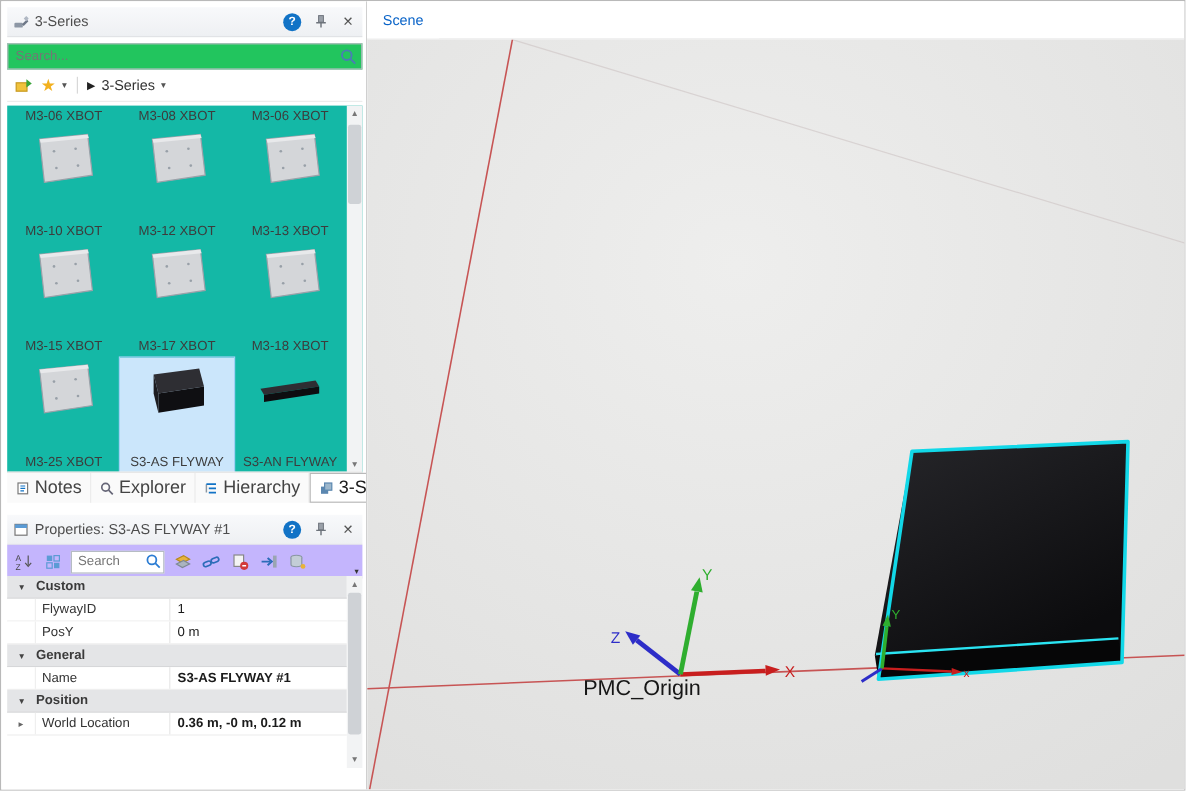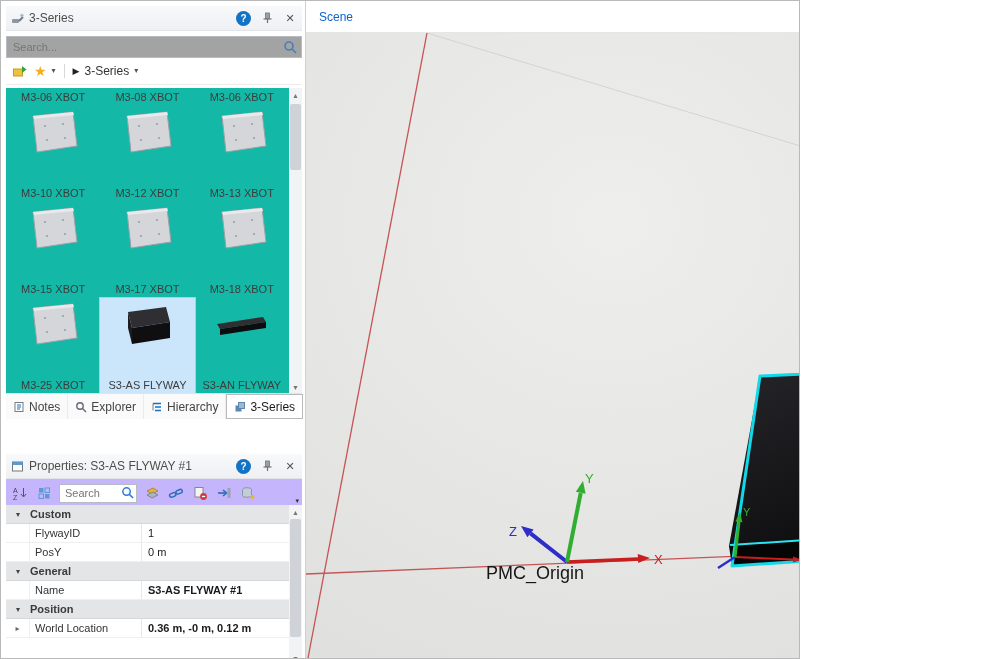--- a/index.html
+++ b/index.html
@@ -1,32 +1,32 @@
 <!DOCTYPE html>
 <html><head>
 <meta charset="utf-8">
 <style>
   html,body{margin:0;padding:0;background:#fff;}
   body{font-family:"Liberation Sans",sans-serif;}
-  .app{position:relative;width:800px;height:659px;border:1px solid #b9b9b9;box-sizing:border-box;background:#fff;overflow:hidden;}
+  .app{position:relative;width:988px;height:659px;border:1px solid #b9b9b9;box-sizing:border-box;background:#fff;overflow:hidden;}
 
   
   .left{position:absolute;left:0;top:0;width:304px;height:100%;background:#fff;}
   .panel{position:absolute;left:5px;right:3px;background:#fff;}
   .lib{top:5px;height:413px;}
-  .props{top:453px;bottom:2px;}
+  .props{top:428px;bottom:2px;}
 
   .titlebar{height:24px;display:flex;align-items:center;gap:5px;background:linear-gradient(#f8f9fb,#eef0f3);border-bottom:1px solid #e1e3e6;padding:0 5px;}
   .ptitle{font-size:12px;color:#4d4d4d;flex:1;white-space:nowrap;overflow:hidden;}
   .tb-btns{display:flex;align-items:center;gap:9px;}
   .helpbtn{width:15px;height:15px;border-radius:50%;background:#1273c6;color:#fff;font-size:10px;font-weight:bold;display:flex;align-items:center;justify-content:center;}
   .pinbtn,.closebtn{width:14px;height:14px;display:flex;align-items:center;justify-content:center;color:#555;font-size:11px;}
 
   .searchrow{position:relative;margin-top:5px;height:22px;}
-  .search{box-sizing:border-box;width:100%;height:22px;border:1px solid #b6bcc3;font:11px "Liberation Sans",sans-serif;color:#333;padding:0 24px 0 6px;outline:none;background:#a3a3a3;}
+  .search{box-sizing:border-box;width:100%;height:22px;border:1px solid #b6bcc3;font:11px "Liberation Sans",sans-serif;color:#333;padding:0 24px 0 6px;outline:none;background:#22c55e;}
   .maglass{position:absolute;right:5px;top:4px;line-height:0;}
 
   .lib-toolbar{height:26px;display:flex;align-items:center;gap:5px;padding:0 5px;border-bottom:1px solid #ececec;background:#fff;}
   .star{color:#f2b01e;font-size:14px;line-height:1;}
   .caret{font-size:8px;color:#555;line-height:1;}
   .vsep{width:1px;height:14px;background:#d8d8d8;margin:0 3px;}
   .bc-arrow{font-size:9px;color:#222;line-height:1;}
   .bc-label{font-size:12px;color:#333;}
 
   .grid-area{position:absolute;left:0;right:0;top:82px;bottom:25px;background:#14b8a6;}
@@ -37,21 +37,21 @@
   .grow.full .cell{height:96px;justify-content:space-between;}
   .clabel{font-size:11px;color:#3c3c3c;white-space:nowrap;}
   .cell.selected{background:#cbe6fb;outline:1px solid #9fd1f5;}
 
   .vscroll{position:absolute;right:0;top:0;bottom:0;width:13px;background:#f2f3f4;}
   .sbtn{height:14px;display:flex;align-items:center;justify-content:center;font-size:7px;color:#777;}
   .sbtn.down{position:absolute;bottom:0;left:0;right:0;}
   .sthumb{position:absolute;top:16px;left:1px;width:11px;height:66px;background:#cfd2d6;border-radius:2px;}
 
   .lib-tabs{position:absolute;left:0;right:0;bottom:0;height:25px;display:flex;align-items:stretch;background:#fafafa;border-top:1px solid #e3e3e3;}
-  .ltab{display:flex;align-items:center;gap:4px;padding:0 7px;font-size:12px;color:#444;border-right:1px solid #ececec;white-space:nowrap;}
+  .ltab{display:flex;align-items:center;gap:4px;padding:0 7px;font-size:15px;color:#444;border-right:1px solid #ececec;white-space:nowrap;}
   .ltab.active{background:#fff;border:1px solid #b9b9b9;color:#1a1a1a;}
 
   
   .props-toolbar{height:27px;display:flex;align-items:center;gap:6px;background:#c4b5fd;border-bottom:1px solid #e0e0e0;padding:0 5px;position:relative;}
   .icon16{width:18px;height:16px;display:flex;align-items:center;justify-content:center;line-height:0;}
   .psearch-wrap{position:relative;width:78px;height:19px;}
   .psearch{box-sizing:border-box;width:100%;height:19px;border:1px solid #b6bcc3;font:11px "Liberation Sans",sans-serif;color:#333;padding:0 18px 0 5px;outline:none;}
   .psearch-wrap .maglass{right:3px;top:3px;}
   .overflow-caret{position:absolute;right:3px;bottom:1px;font-size:7px;color:#333;}
 

